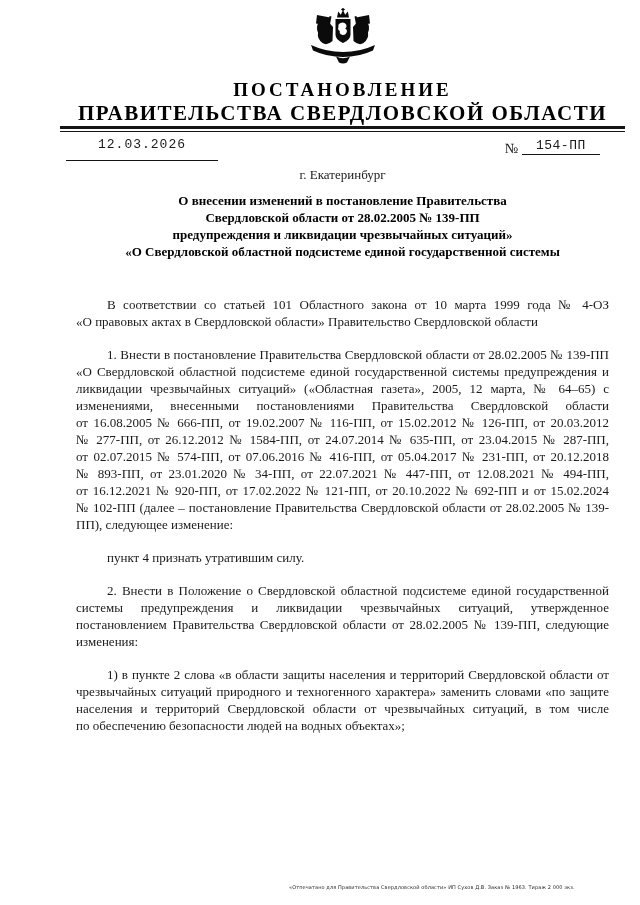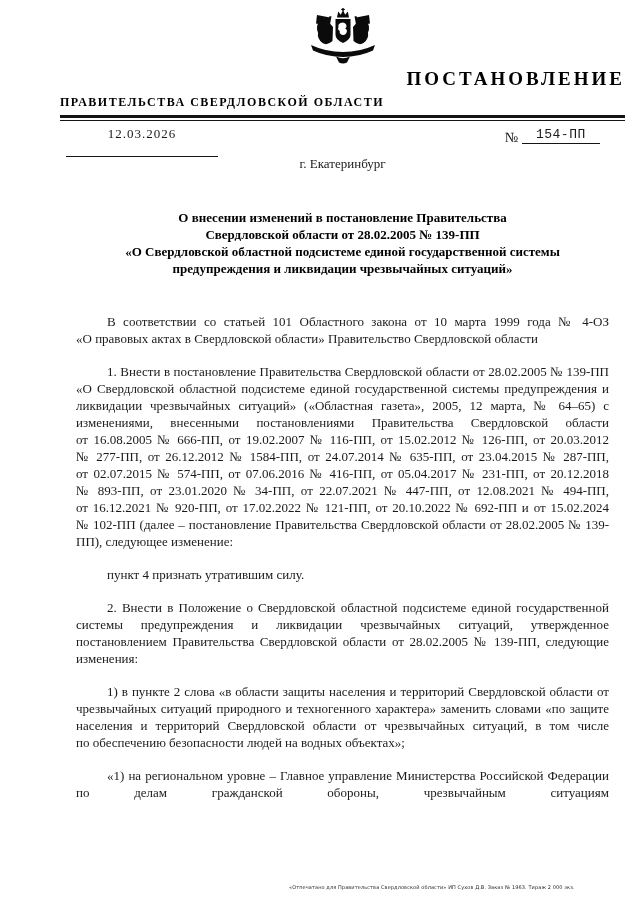--- a/index.html
+++ b/index.html
@@ -5,43 +5,43 @@
   html,body{margin:0;padding:0;}
   body{
     width:640px;height:905px;background:#ffffff;
     font-family:"Liberation Serif", serif;color:#1a1a1a;
     -webkit-font-smoothing:antialiased;
   }
   .doc{position:relative;width:640px;height:905px;overflow:hidden;background:#fff;}
   .content{position:relative;margin-left:60px;width:565px;}
   .emblem{display:block;margin:8px auto 0;}
   .org-type{
-    margin-top:3px;text-align:right;font-weight:bold;color:#000;
+    margin-top:14px;text-align:center;font-weight:bold;color:#000;
     font-size:19px;line-height:22px;letter-spacing:3px;
   }
   .org-name{
-    margin-top:4px;font-weight:bold;color:#000;
-    font-size:12px;line-height:17px;letter-spacing:1.5px;
+    margin-top:4px;text-align:center;font-weight:bold;color:#000;
+    font-size:21px;line-height:17px;letter-spacing:1.5px;
   }
   .rule{margin-top:4px;border-top:3px solid #141414;border-bottom:1px solid #141414;height:2px;}
   .meta{position:relative;height:34px;}
   .date-field{
     position:absolute;left:6px;top:5px;width:152px;text-align:center;
-    font-family:Liberation Serif, serif;font-size:13px;letter-spacing:1px;
-    border-bottom:1.5px solid #141414;padding-bottom:14px;
+    font-family:Liberation Mono, monospace;font-size:13px;letter-spacing:1px;
+    border-bottom:1.5px solid #141414;padding-bottom:8px;
   }
   .num-field{position:absolute;left:445px;top:8px;font-size:14px;white-space:nowrap;}
   .num-sign{display:inline-block;vertical-align:bottom;}
   .num-value{
     display:inline-block;width:78px;text-align:center;vertical-align:bottom;
     font-family:"Liberation Mono", monospace;font-size:13px;letter-spacing:0.5px;
     border-bottom:1.5px solid #141414;padding-bottom:1px;position:relative;top:-2px;
   }
   .city{text-align:center;font-size:13px;line-height:17px;}
-  .subject{margin-top:37px;text-align:center;font-weight:bold;color:#000;font-size:13px;line-height:17px;}
+  .subject{margin-top:9px;text-align:center;font-weight:bold;color:#000;font-size:13px;line-height:17px;}
   .body-text{margin-top:36px;}
   .body-text p{margin:16px;font-size:13px;line-height:17px;text-align:justify;}
   .ind{text-indent:31px;}
   .resolve{font-weight:bold;color:#000;}
   .cut{text-align-last:justify;}
   .imprint{
     position:absolute;left:289px;top:884px;width:230px;
     font-family:"DejaVu Sans", sans-serif;font-size:5px;line-height:6px;
     color:#2b2b2b;white-space:nowrap;letter-spacing:0.1px;
   }
@@ -81,28 +81,27 @@
         <span class="num-sign">№</span>
         <span class="num-value">154-ПП</span>
       </div>
     </div>
 
     <div class="city">г. Екатеринбург</div>
 
     <div class="subject">
       <div>О внесении изменений в постановление Правительства</div>
       <div>Свердловской области от 28.02.2005 № 139-ПП</div>
+      <div>предупреждения и ликвидации чрезвычайных ситуаций»</div>
       <div>«О Свердловской областной подсистеме единой государственной системы</div>
-      <div>предупреждения и ликвидации чрезвычайных ситуаций»</div>
     </div>
 
     <div class="body-text">
       <p class="ind">В соответствии со статьей 101 Областного закона от 10 марта 1999 года №&nbsp;4-ОЗ «О&nbsp;правовых актах в Свердловской области» Правительство Свердловской области</p>
       <p class="ind">1.&nbsp;Внести в постановление Правительства Свердловской области от&nbsp;28.02.2005 №&nbsp;139-ПП «О Свердловской областной подсистеме единой государственной системы предупреждения и ликвидации чрезвычайных ситуаций» («Областная газета», 2005, 12&nbsp;марта, №&nbsp;64–65) с изменениями, внесенными постановлениями Правительства Свердловской области от&nbsp;16.08.2005 №&nbsp;666-ПП, от&nbsp;19.02.2007 №&nbsp;116-ПП, от&nbsp;15.02.2012 №&nbsp;126-ПП, от&nbsp;20.03.2012 №&nbsp;277-ПП, от&nbsp;26.12.2012 №&nbsp;1584-ПП, от&nbsp;24.07.2014 №&nbsp;635-ПП, от&nbsp;23.04.2015 №&nbsp;287-ПП, от&nbsp;02.07.2015 №&nbsp;574-ПП, от&nbsp;07.06.2016 №&nbsp;416-ПП, от&nbsp;05.04.2017 №&nbsp;231-ПП, от&nbsp;20.12.2018 №&nbsp;893-ПП, от&nbsp;23.01.2020 №&nbsp;34-ПП, от&nbsp;22.07.2021 №&nbsp;447-ПП, от&nbsp;12.08.2021 №&nbsp;494-ПП, от&nbsp;16.12.2021 №&nbsp;920-ПП, от&nbsp;17.02.2022 №&nbsp;121-ПП, от&nbsp;20.10.2022 №&nbsp;692-ПП и от&nbsp;15.02.2024 №&nbsp;102-ПП (далее – постановление Правительства Свердловской области от&nbsp;28.02.2005 №&nbsp;139-ПП), следующее изменение:</p>
       <p class="ind">пункт 4 признать утратившим силу.</p>
       <p class="ind">2.&nbsp;Внести в Положение о Свердловской областной подсистеме единой государственной системы предупреждения и ликвидации чрезвычайных ситуаций, утвержденное постановлением Правительства Свердловской области от&nbsp;28.02.2005 №&nbsp;139-ПП, следующие изменения:</p>
       <p class="ind">1) в пункте 2 слова «в области защиты населения и территорий Свердловской области от чрезвычайных ситуаций природного и техногенного характера» заменить словами «по защите населения и территорий Свердловской области от&nbsp;чрезвычайных ситуаций, в том числе по&nbsp;обеспечению безопасности людей на водных объектах»;</p>
-      <p class="ind cut">«1) на региональном уровне – Главное управление Министерства Российской Федерации по делам гражданской обороны, чрезвычайным ситуациям</p>
     </div>
   </div>
 
   <div class="imprint">«Отпечатано для Правительства Свердловской области» ИП Сухов Д.В. Заказ № 1963. Тираж 2 000 экз.</div>
 </div>
 
 </body></html>

